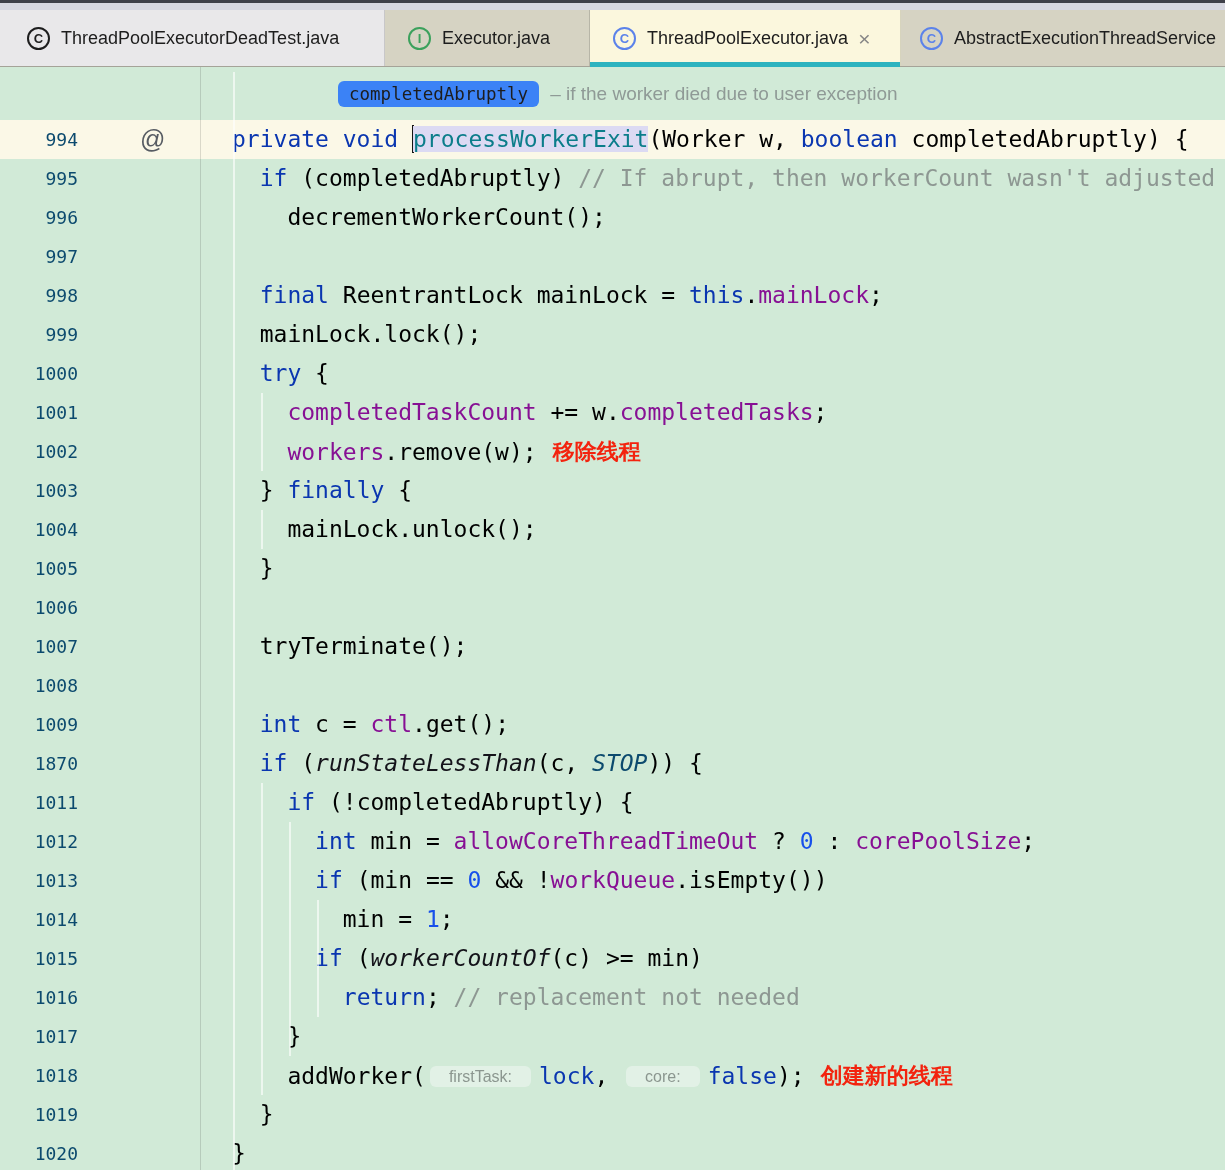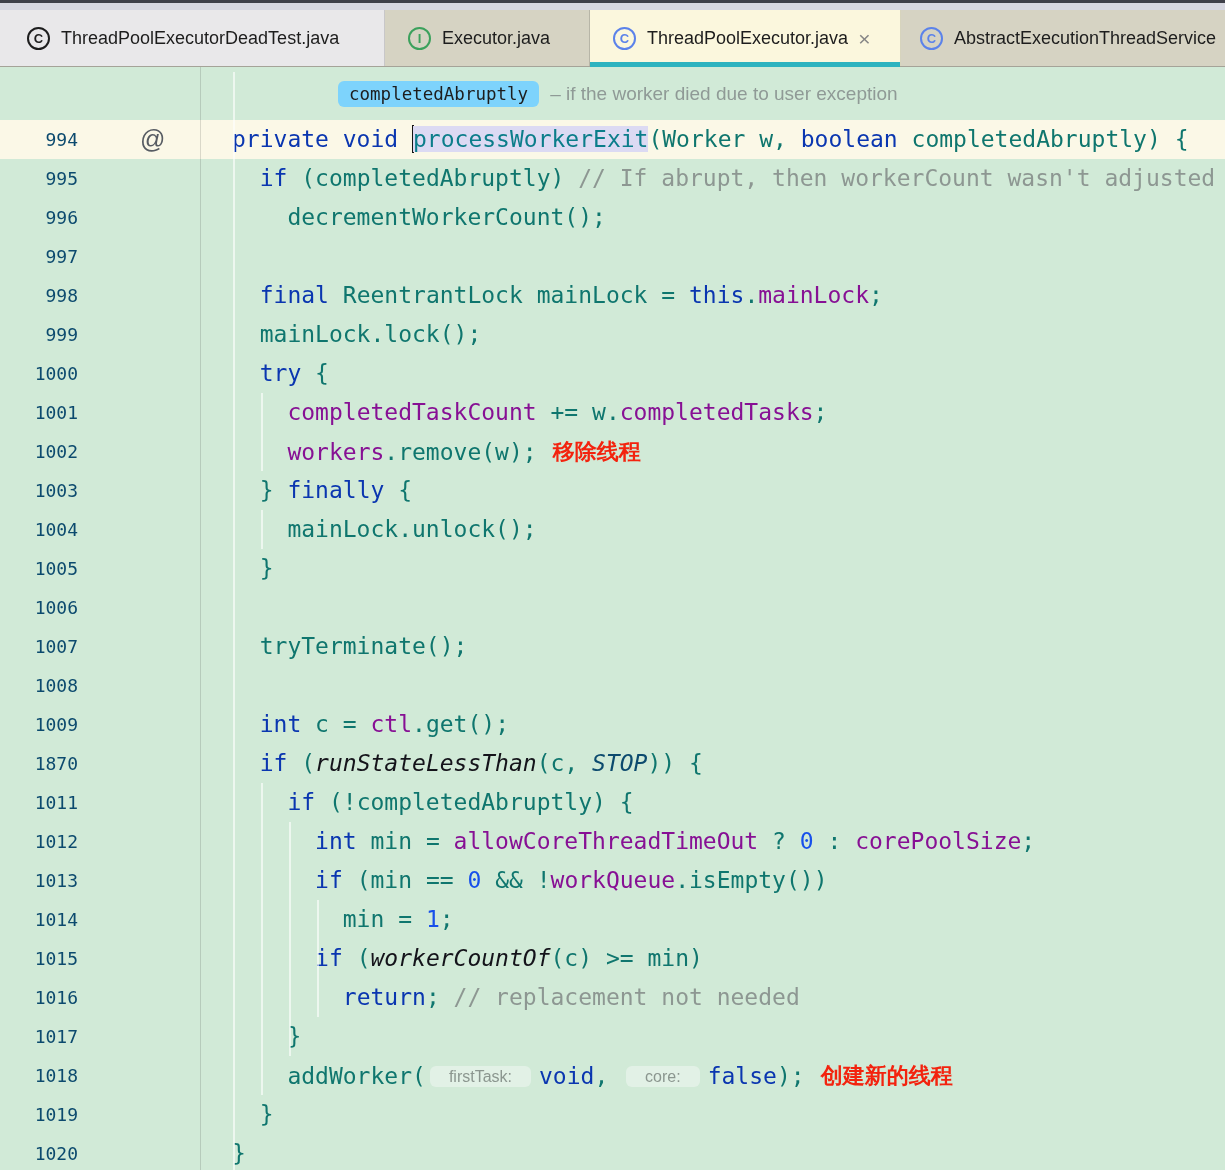--- a/index.html
+++ b/index.html
@@ -22,31 +22,31 @@
          display:flex;align-items:center;justify-content:center;font-weight:bold;font-size:13px;
          flex:none;position:relative;background:transparent;line-height:1;}
   .icon-class,.icon-testclass{border-color:#5b82ea;color:#5b82ea;}
   .icon-interface{border-color:#3ba15c;color:#3ba15c;}
   .closex{color:#868686;font-size:21px;margin-left:10px;line-height:1;}
 
   
   .editor{position:relative;height:1103px;overflow:hidden;}
   .docrow{height:53px;display:flex;align-items:center;padding-left:338px;box-sizing:border-box;}
   .docchip{font-family:"DejaVu Sans Mono",monospace;font-size:17.5px;color:#1d1d1d;
-           background:#7dd3fc;border-radius:6px;padding:3px 11px;}
+           background:#3b82f6;border-radius:6px;padding:3px 11px;}
   .docdesc{margin-left:11px;font-size:19px;color:#8f9a96;}
 
   .row{display:flex;height:39px;line-height:39px;font-family:"DejaVu Sans Mono",monospace;font-size:23px;}
   .row.current{background:#fbf8e7;}
   .lnum{width:78px;text-align:right;color:#0c4a6e;font-size:18px;flex:none;}
   .gslot{width:122px;flex:none;position:relative;}
   .gat{position:absolute;left:62px;top:0;color:#575c63;font-size:25px;font-family:"Liberation Sans",sans-serif;}
   .codewrap{flex:1;white-space:pre;color:#101010;padding-left:32px;overflow:hidden;}
 
-  .tk-p{color:#0f766e;}
+  .tk-p{color:#000000;}
   .tk-k{color:#0a36b0;}
   .tk-n{color:#1750eb;}
   .tk-f{color:#871094;}
   .tk-fi{color:#0c4a6e;font-style:italic;}
   .tk-si{color:#14131a;font-style:italic;}
   .tk-c{color:#8d9792;}
   .tk-mh{color:#0b7d8a;background:#dcdaf3;}
   .caret{display:inline-block;width:0;border-left:2px solid #151515;height:28px;vertical-align:-6px;margin-right:-1px;}
   .hint{font-family:"Liberation Sans",sans-serif;font-size:16px;color:#8b968f;background:#e2f1e6;
         border-radius:6px;padding:2px 19px;margin:0 8px 0 4px;vertical-align:2px;}
@@ -205,21 +205,21 @@
         <span class="codewrap"><span class="tk-p">        </span><span class="tk-k">return</span><span class="tk-p">; </span><span class="tk-c">// replacement not needed</span></span>
       </div>
       <div class="row">
         <span class="lnum">1017</span>
         <span class="gslot"></span>
         <span class="codewrap"><span class="tk-p">    }</span></span>
       </div>
       <div class="row">
         <span class="lnum">1018</span>
         <span class="gslot"></span>
-        <span class="codewrap"><span class="tk-p">    addWorker(</span><span class="hint">firstTask:</span><span class="tk-k">void</span><span class="tk-p">, </span><span class="hint">core:</span><span class="tk-k">false</span><span class="tk-p">);</span><span class="ann">创建新的线程</span></span>
+        <span class="codewrap"><span class="tk-p">    addWorker(</span><span class="hint">firstTask:</span><span class="tk-k">lock</span><span class="tk-p">, </span><span class="hint">core:</span><span class="tk-k">false</span><span class="tk-p">);</span><span class="ann">创建新的线程</span></span>
       </div>
       <div class="row">
         <span class="lnum">1019</span>
         <span class="gslot"></span>
         <span class="codewrap"><span class="tk-p">  }</span></span>
       </div>
       <div class="row">
         <span class="lnum">1020</span>
         <span class="gslot"></span>
         <span class="codewrap"><span class="tk-p">}</span></span>

